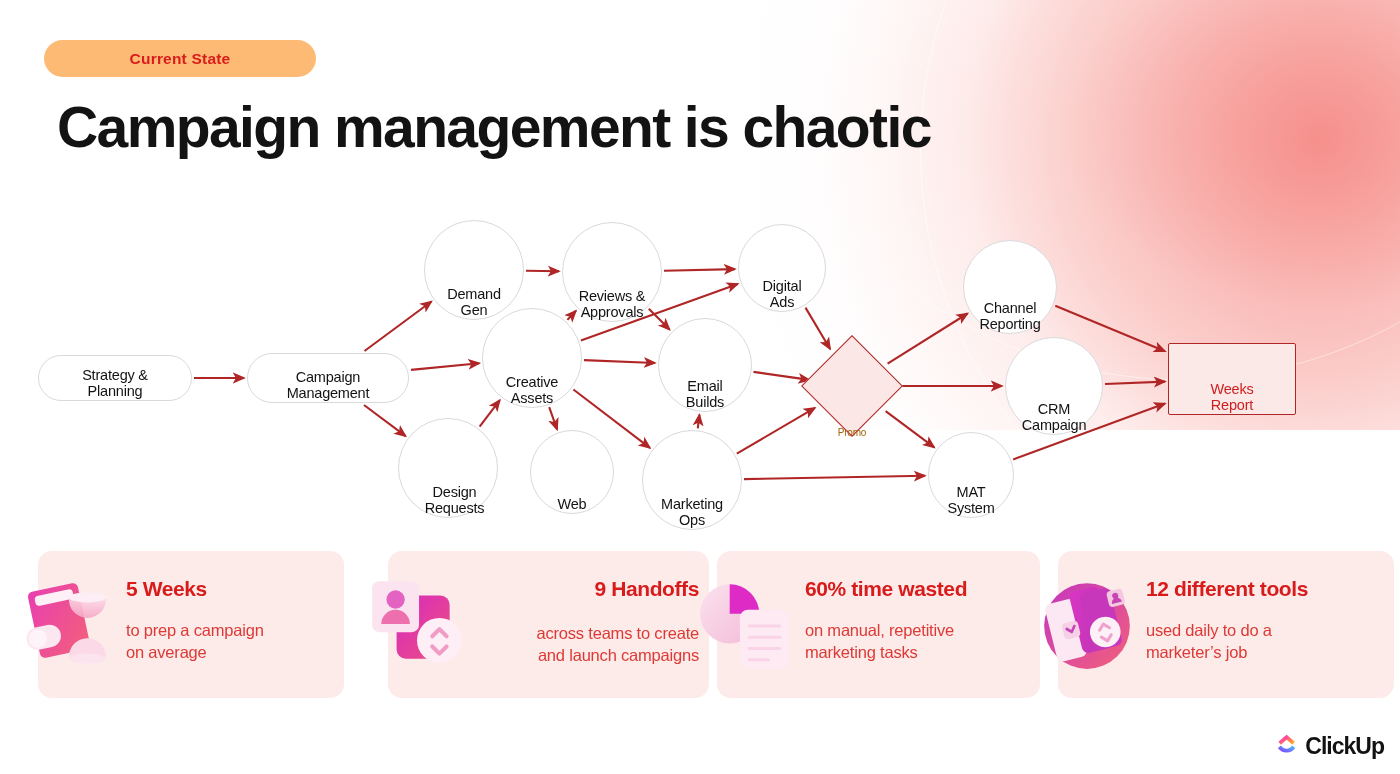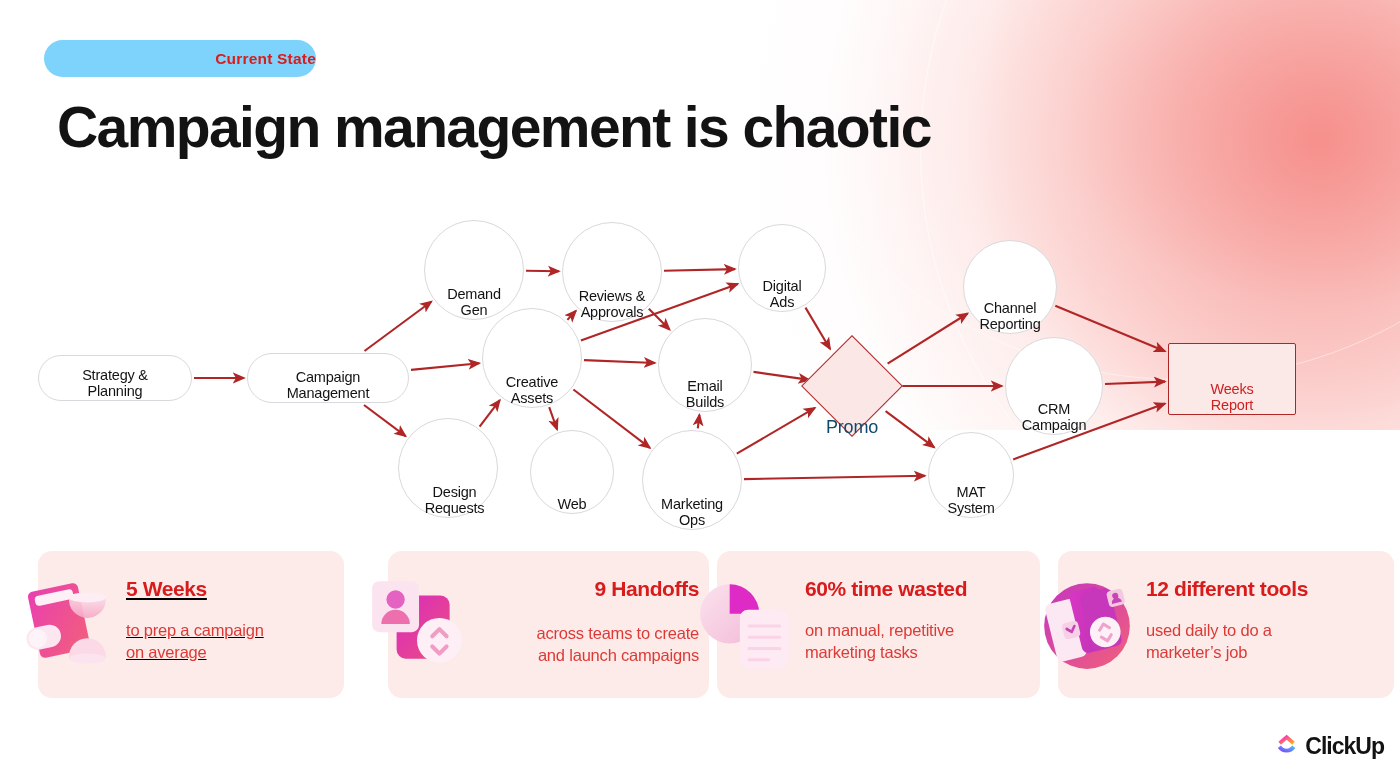--- a/index.html
+++ b/index.html
@@ -41,23 +41,23 @@
     border-radius:50%;
     border:1.5px solid rgba(255,255,255,0.45);
     pointer-events:none;
   }
 
   
   #eyebrow {
     position:absolute;
     left:44px; top:40px;
     width:272px; height:37px;
-    background:#7dd3fc;
+    background:#fdba74;
     border-radius:19px;
-    display:flex; align-items:center; justify-content:flex-end;
+    display:flex; align-items:center; justify-content:center;
     color:#d91c1c;
     font-size:15.5px;
     font-weight:bold;
     letter-spacing:0.2px;
   }
   #page-title {
     position:absolute;
     left:57px; top:94px;
     font-size:57px;
     font-weight:bold;
@@ -82,22 +82,22 @@
     line-height:1.15;
     letter-spacing:-0.2px;
     background:#ffffff;
     border:1.3px solid #d9d9dd;
     z-index:2;
   }
   .node.circle { border-radius:50%; }
   .node.pill { border-radius:30px; }
   .node.accent-diamond {
     border:none; background:transparent;
-    color:#0c4a6e;
-    font-size:18px;
+    color:#a16207;
+    font-size:10px;
   }
   .diamond-shape {
     position:absolute;
     left:50%; top:50%;
     width:72px; height:72px;
     margin-left:-36px; margin-top:-36px;
     background:#fbe7e6;
     border:1.6px solid #b02626;
     transform:rotate(45deg);
     z-index:-1;
@@ -284,21 +284,21 @@
       <rect x="18" y="12" width="50" height="66" rx="5" fill="url(#i1a)"></rect>
       <rect x="24" y="17" width="38" height="10" rx="4" fill="#FDF0F6"></rect>
       <rect x="8" y="47" width="34" height="22" rx="11" fill="#FCE6F0"></rect>
       <circle cx="19" cy="58" r="9" fill="#FDF3F8"></circle>
     </g>
     <path d="M52 24 h36 a18 18 0 0 1 -18 20 a18 18 0 0 1 -18 -20 z" fill="url(#i1b)" opacity="0.9"></path>
     <path d="M52 84 h36 a18 18 0 0 0 -18 -20 a18 18 0 0 0 -18 20 z" fill="#FBD9E6"></path>
     <ellipse cx="70" cy="24" rx="18" ry="5" fill="#FDEDF4"></ellipse>
     <ellipse cx="70" cy="84" rx="18" ry="5" fill="#FCE4EE"></ellipse>
       </svg>
-      <div class="card-text" style="left: 88px; right: 10px; text-decoration: underline;">
+      <div class="card-text" style="left: 88px; right: 10px;">
         <div class="stat-value">5 Weeks</div>
         <div class="stat-desc" style="white-space: pre-line;">to prep a campaign
 on average</div>
       </div>
     </div>
     <div class="card" style="left: 388px; width: 321px; text-align: right;">
       <svg class="card-icon" viewBox="0 0 100 100">
     <defs>
       <linearGradient id="i2a" x1="0" y1="0" x2="1" y2="1">
         <stop offset="0%" stop-color="#D72BC0"></stop>

